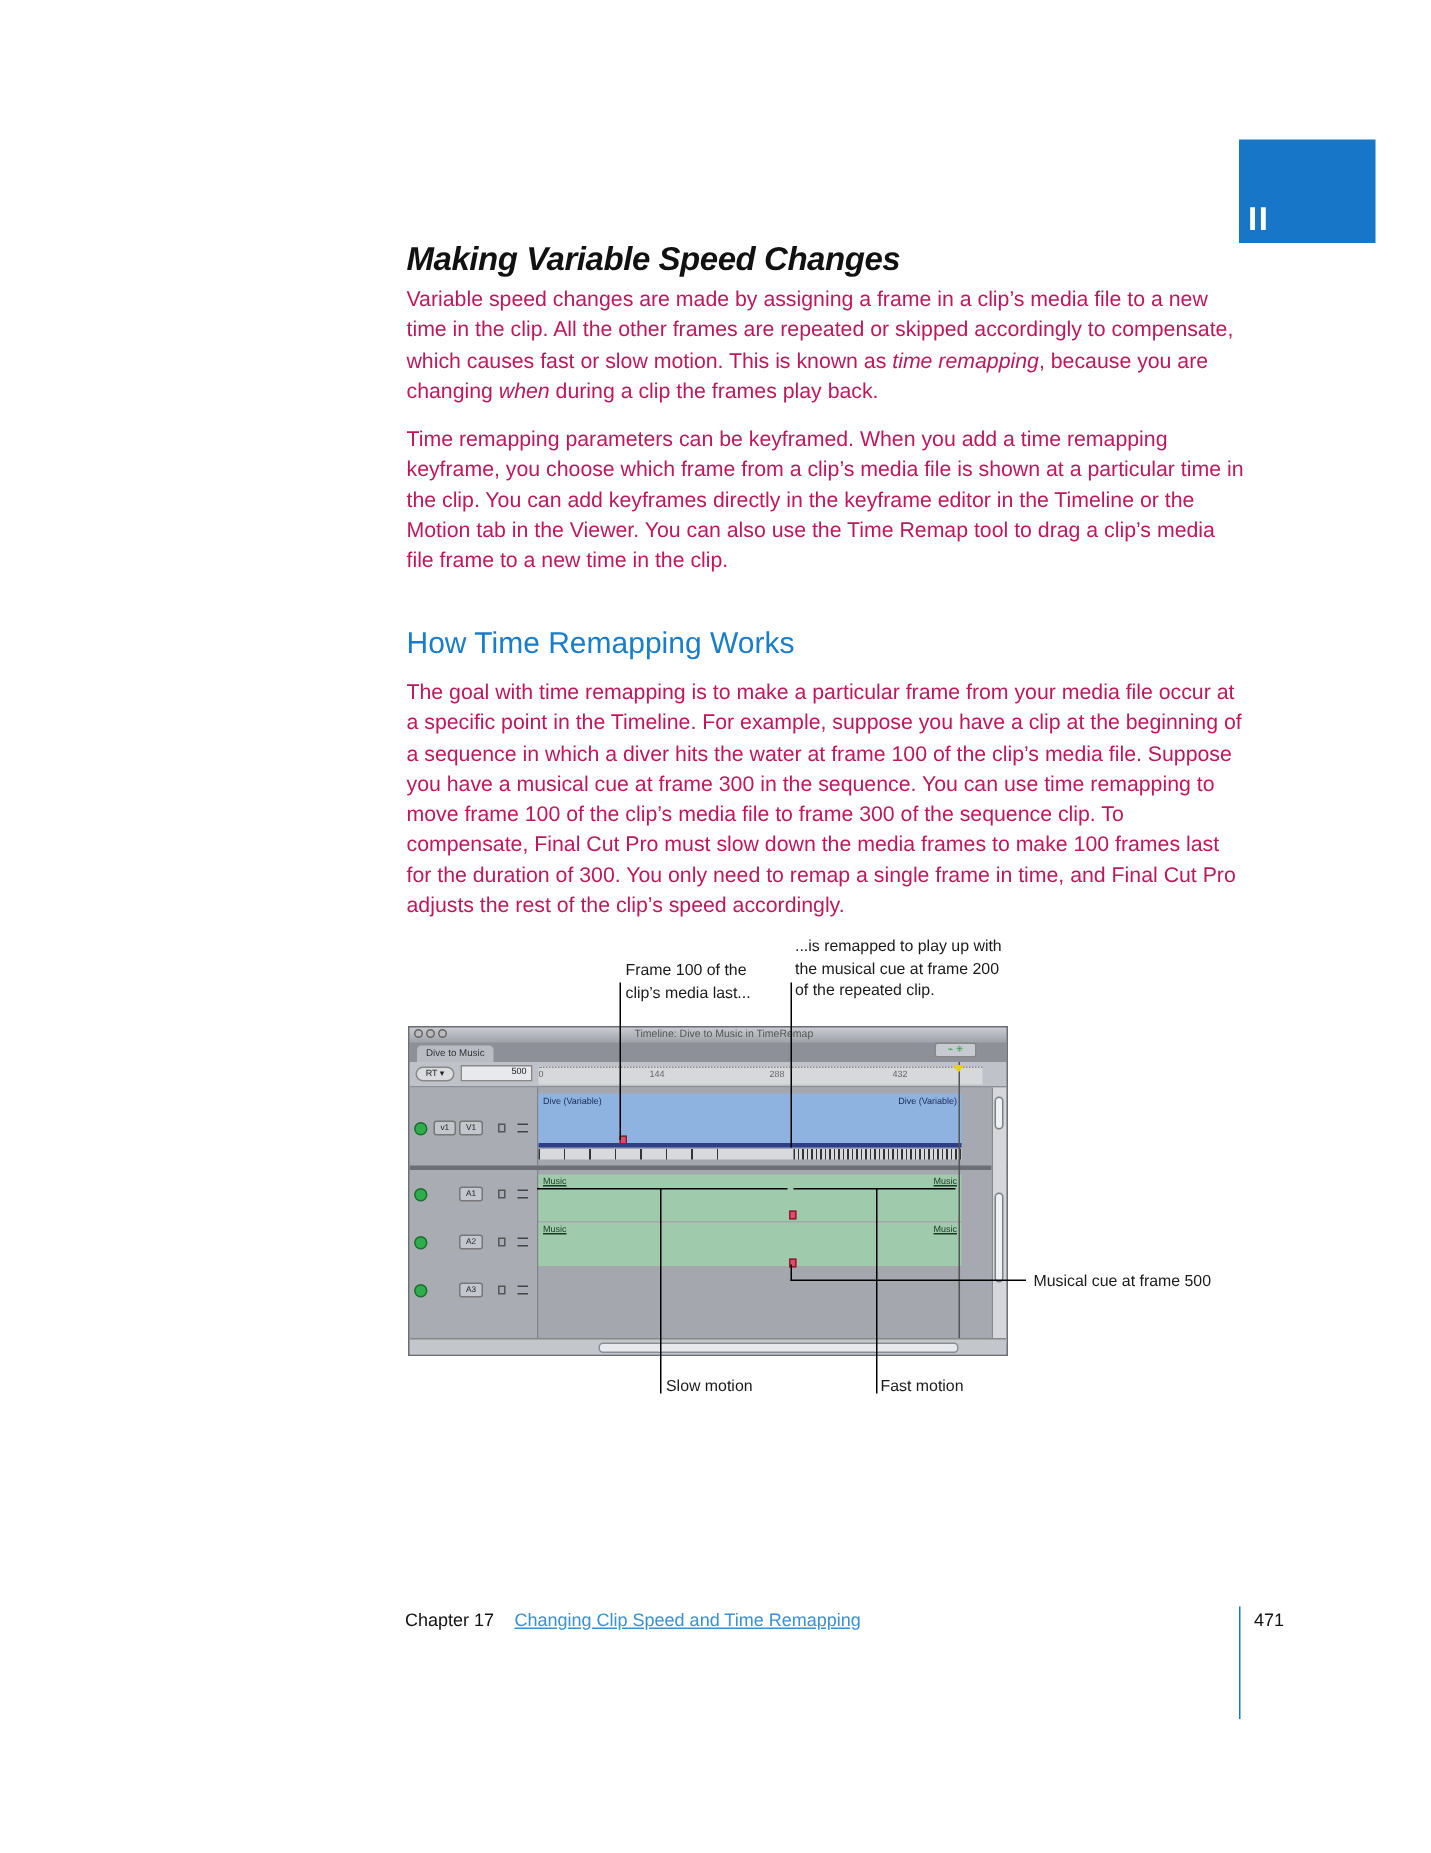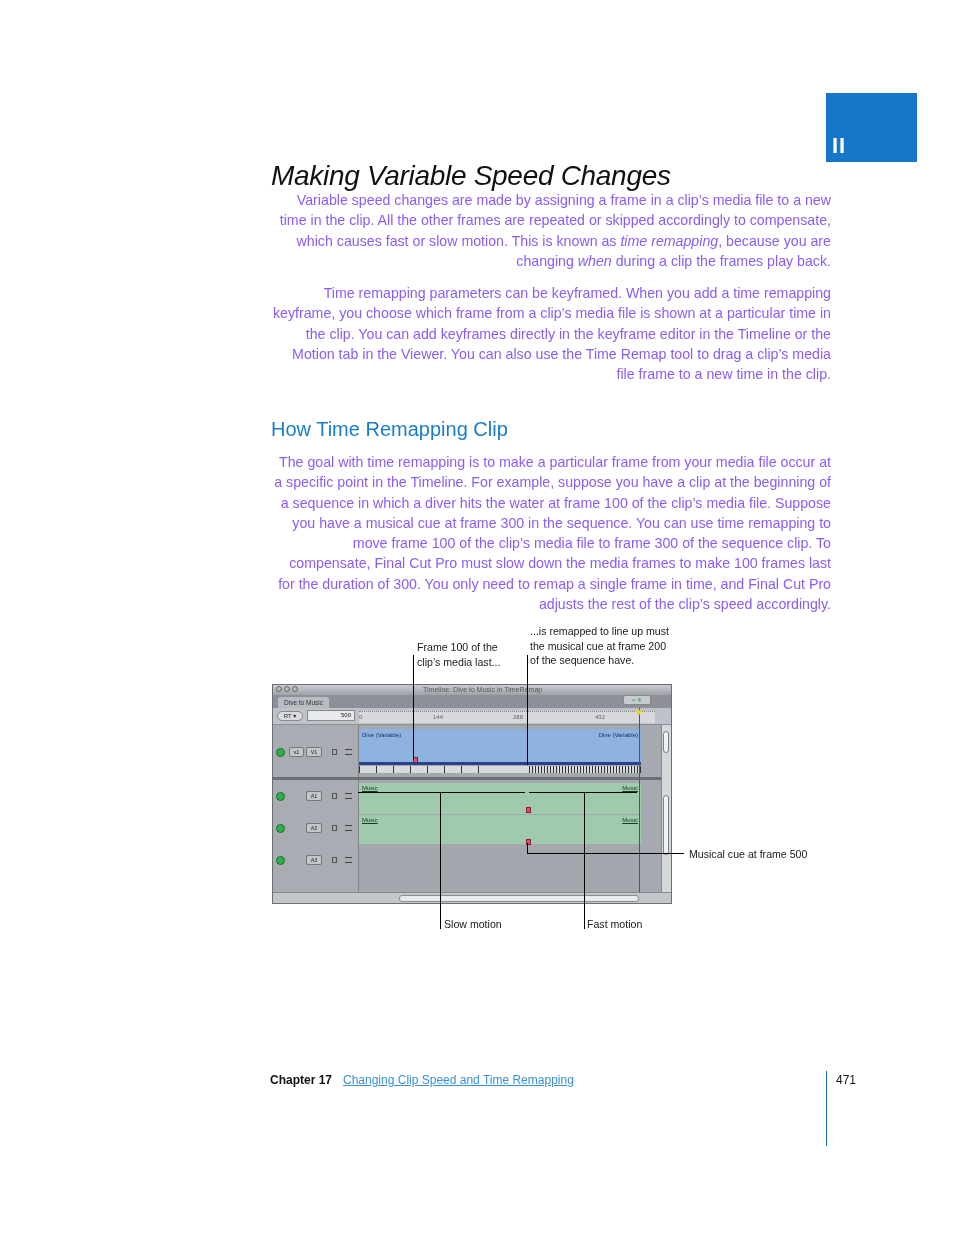--- a/index.html
+++ b/index.html
@@ -2,24 +2,24 @@
 <html><head>
 <meta charset="utf-8">
 <style>
   html, body { margin: 0; padding: 0; background: #ffffff; }
   body { width: 954px; height: 1235px; position: relative; overflow: hidden;
          font-family: "Liberation Sans", "DejaVu Sans", sans-serif; color: #1a1a1a; }
 
   .tab-marker { position: absolute; left: 826px; top: 93px; width: 91px; height: 69px; background: #1776c8; }
   .tab-marker span { position: absolute; left: 6px; bottom: 3px; color: #fff; font-size: 22px; font-weight: bold; letter-spacing: 1px; }
 
-  .h1 { position: absolute; left: 271px; top: 160px; font-size: 28px; font-style: italic; font-weight: normal; color: #111; letter-spacing: -0.3px; }
+  .h1 { position: absolute; left: 271px; top: 160px; font-size: 22px; font-style: italic; font-weight: bold; color: #111; letter-spacing: -0.3px; }
   .h2 { position: absolute; left: 271px; top: 418px; font-size: 20px; color: #1a7dc9; }
 
-  .para { position: absolute; left: 271px; width: 560px; font-size: 14.2px; line-height: 20.3px; color: #8b5cf6; text-align: right; }
+  .para { position: absolute; left: 271px; width: 560px; font-size: 14.2px; line-height: 20.3px; color: #be185d; }
   .para em { font-style: italic; }
   .p1 { top: 190px; }
   .p2 { top: 283px; }
   .p3 { top: 452px; }
 
   .callout { position: absolute; font-size: 10.6px; line-height: 14.6px; color: #1a1a1a; }
   .leader { position: absolute; background: #000; }
 
   
   .tl { position: absolute; left: 272px; top: 684px; width: 398px; height: 218px; background: #a6a9b1; border: 1px solid #6b6e75; overflow: hidden; }
@@ -54,49 +54,49 @@
   .clip-v .lbl { position: absolute; top: 3px; font-size: 6px; color: #1b2a55; }
   .v-ticks { position: absolute; left: 0; top: 41px; width: 282px; height: 7px; background: #d7d9dd; }
   .divider { position: absolute; left: 0; top: 93px; width: 398px; height: 3px; background: #6c6f76; }
   .clip-a { position: absolute; left: 0; width: 282px; background: #9fcbac; }
   .clip-a .lbl { position: absolute; top: 2px; font-size: 6px; color: #173a22; text-decoration: underline; }
   .kf { position: absolute; width: 3px; height: 4px; background: #e54a6d; border: 1px solid #8a1d34; }
 
   .tl-bottombar { position: absolute; left: 0; top: 207px; width: 398px; height: 11px; background: #c3c6cb; border-top: 1px solid #888; }
   .hscroll { position: absolute; left: 126px; top: 2px; width: 240px; height: 7px; background: #e8e9ec; border: 1px solid #8a8d94; border-radius: 3px; box-sizing: border-box; }
 
-  .footer-chapter { position: absolute; left: 270px; top: 1073px; font-size: 12px; font-weight: bold; color: #111; }
+  .footer-chapter { position: absolute; left: 270px; top: 1073px; font-size: 12px; font-weight: normal; color: #111; }
   .footer-title { position: absolute; left: 343px; top: 1073px; font-size: 12px; color: #3b8fd2; text-decoration: underline; }
   .footer-rule { position: absolute; left: 826px; top: 1071px; width: 1px; height: 75px; background: #1776c8; }
   .footer-page { position: absolute; left: 836px; top: 1073px; font-size: 12px; color: #111; }
 </style>
 </head>
 <body>
 
 <div class="tab-marker">
   <span>II</span>
 </div>
 
 <div class="h1">Making Variable Speed Changes</div>
 
 <div class="para p1"><span>Variable speed changes are made by assigning a frame in a clip’s media file to a new time in the clip. All the other frames are repeated or skipped accordingly to compensate, which causes fast or slow motion. This is known as </span><em>time remapping</em><span>, because you are changing </span><em>when</em><span> during a clip the frames play back.</span></div>
 
 <div class="para p2">Time remapping parameters can be keyframed. When you add a time remapping keyframe, you choose which frame from a clip’s media file is shown at a particular time in the clip. You can add keyframes directly in the keyframe editor in the Timeline or the Motion tab in the Viewer. You can also use the Time Remap tool to drag a clip’s media file frame to a new time in the clip.</div>
 
-<div class="h2">How Time Remapping Clip</div>
+<div class="h2">How Time Remapping Works</div>
 <div class="para p3">The goal with time remapping is to make a particular frame from your media file occur at a specific point in the Timeline. For example, suppose you have a clip at the beginning of a sequence in which a diver hits the water at frame 100 of the clip’s media file. Suppose you have a musical cue at frame 300 in the sequence. You can use time remapping to move frame 100 of the clip’s media file to frame 300 of the sequence clip. To compensate, Final Cut Pro must slow down the media frames to make 100 frames last for the duration of 300. You only need to remap a single frame in time, and Final Cut Pro adjusts the rest of the clip’s speed accordingly.</div>
 
 <div class="callout" style="left:417px; top:640px;">
   <div>Frame 100 of the</div>
   <div>clip’s media last...</div>
 </div>
 <div class="callout" style="left:530px; top:624px;">
-  <div>...is remapped to line up must</div>
+  <div>...is remapped to play up with</div>
   <div>the musical cue at frame 200</div>
-  <div>of the sequence have.</div>
+  <div>of the repeated clip.</div>
 </div>
 <div class="callout" style="left:689px; top:847px;">Musical cue at frame 500</div>
 <div class="callout" style="left:444px; top:917px;">Slow motion</div>
 <div class="callout" style="left:587px; top:917px;">Fast motion</div>
 
 <div class="tl">
   <div class="tl-titlebar">
     <div class="tl-lights">
       <i></i>
       <i></i>

